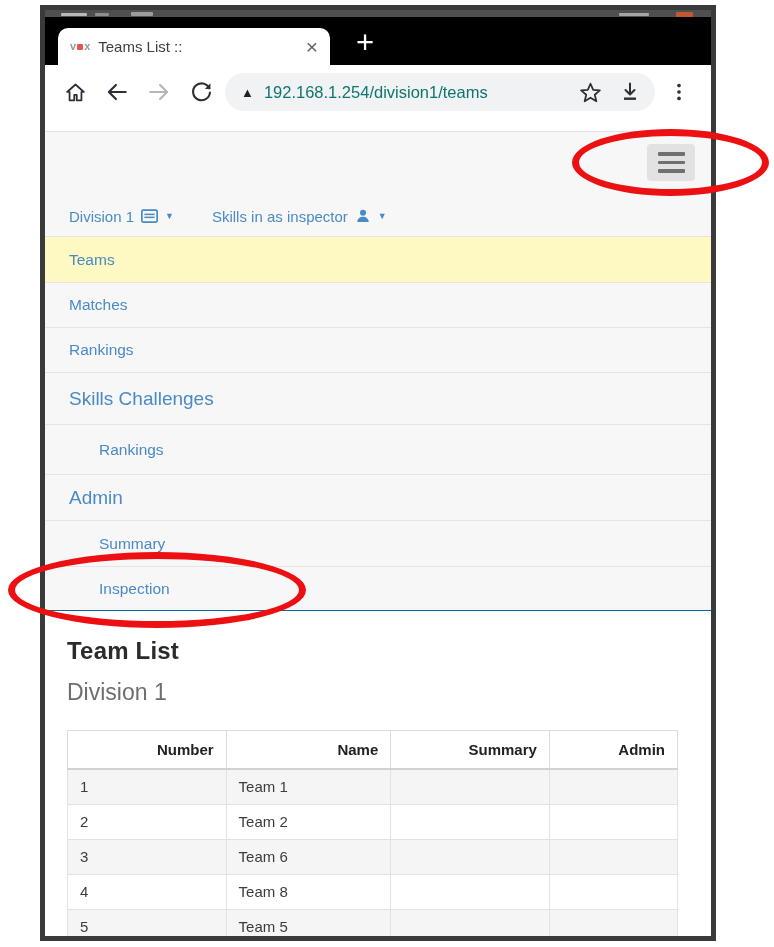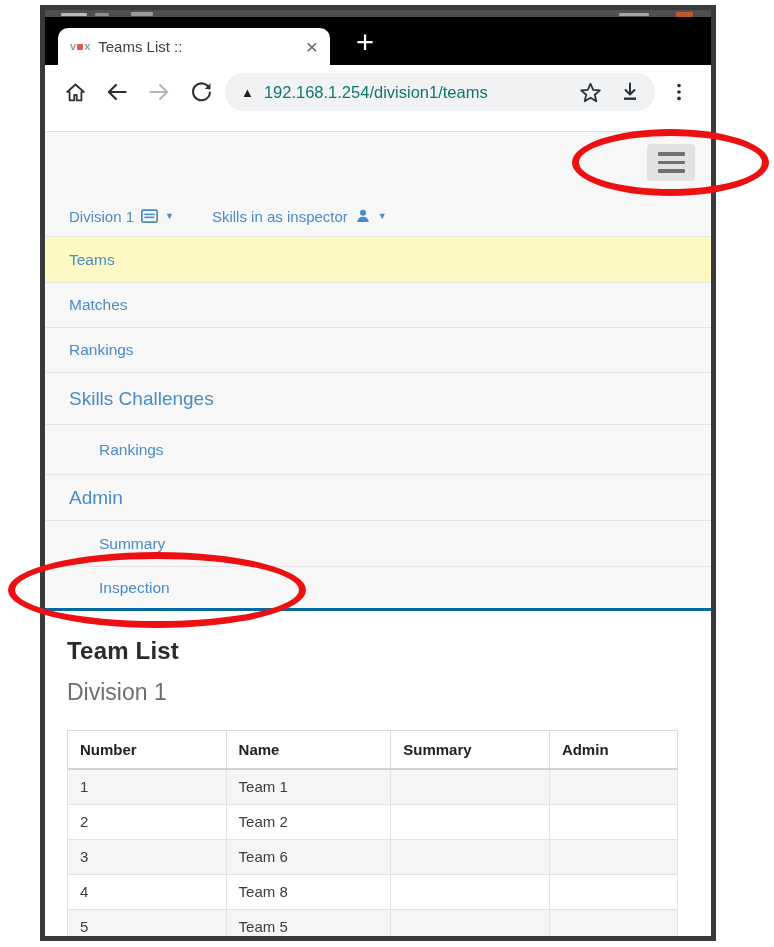--- a/index.html
+++ b/index.html
@@ -58,30 +58,30 @@
     font-size: 15px; color: #4a8ac5; flex: none; }
   .dd-group { display: flex; align-items: center; gap: 7px; cursor: pointer; }
   .dd-group + .dd-group { margin-left: 38px; }
   .caret { font-size: 9px; color: #4a8ac5; }
 
   .nav-item { display: flex; align-items: center; padding-left: 24px; font-size: 15.5px;
     color: #4a8ac5; border-top: 1px solid #e4e4e4; cursor: pointer; flex: none; }
   .nav-item.active { background: #fef9c3; }
   .nav-item.section { font-size: 19px; }
   .nav-item.sub { padding-left: 54px; }
-  .nav-item.last { border-bottom: 3px solid #0369a1; }
+  .nav-item.last { border-bottom: 1px solid #0369a1; }
   .h46{height:46px} .h45{height:45px} .h52{height:52px} .h50{height:50px}
 
   .main { flex: 1; background: #fff; padding: 26px 33px 0 22px; overflow: hidden; }
   .page-title { font-size: 24px; font-weight: 700; color: #2b2b2b; letter-spacing: 0.2px; }
   .page-subtitle { font-size: 23px; color: #6e6e6e; font-weight: 400; margin-top: 14px; }
 
   table.teams { margin-top: 24px; width: 100%; border-collapse: collapse; font-size: 15px;
     color: #3c3c3c; border: 1px solid #dcdcdc; table-layout: fixed; }
-  table.teams th { text-align: left; font-weight: 700; color: #222; padding: 10px 12px;
+  table.teams th { text-align: right; font-weight: 700; color: #222; padding: 10px 12px;
     border: 1px solid #dcdcdc; border-bottom: 2px solid #d2d2d2; background: #fff; }
   table.teams td { padding: 8px 12px; border: 1px solid #e2e2e2; height: 35px; }
   table.teams tbody tr:nth-child(odd) { background: #f5f5f5; }
   .c0{width:26%} .c1{width:27%} .c2{width:26%} .c3{width:21%}
 
   
   .ellipse { position: absolute; border: 7px solid #ec1012; border-radius: 50%;
     z-index: 20; pointer-events: none; background: transparent; }
   .ellipse-hamburger { left: 572px; top: 129px; width: 197px; height: 67px; }
   .ellipse-inspection { left: 8px; top: 552px; width: 298px; height: 76px; }

